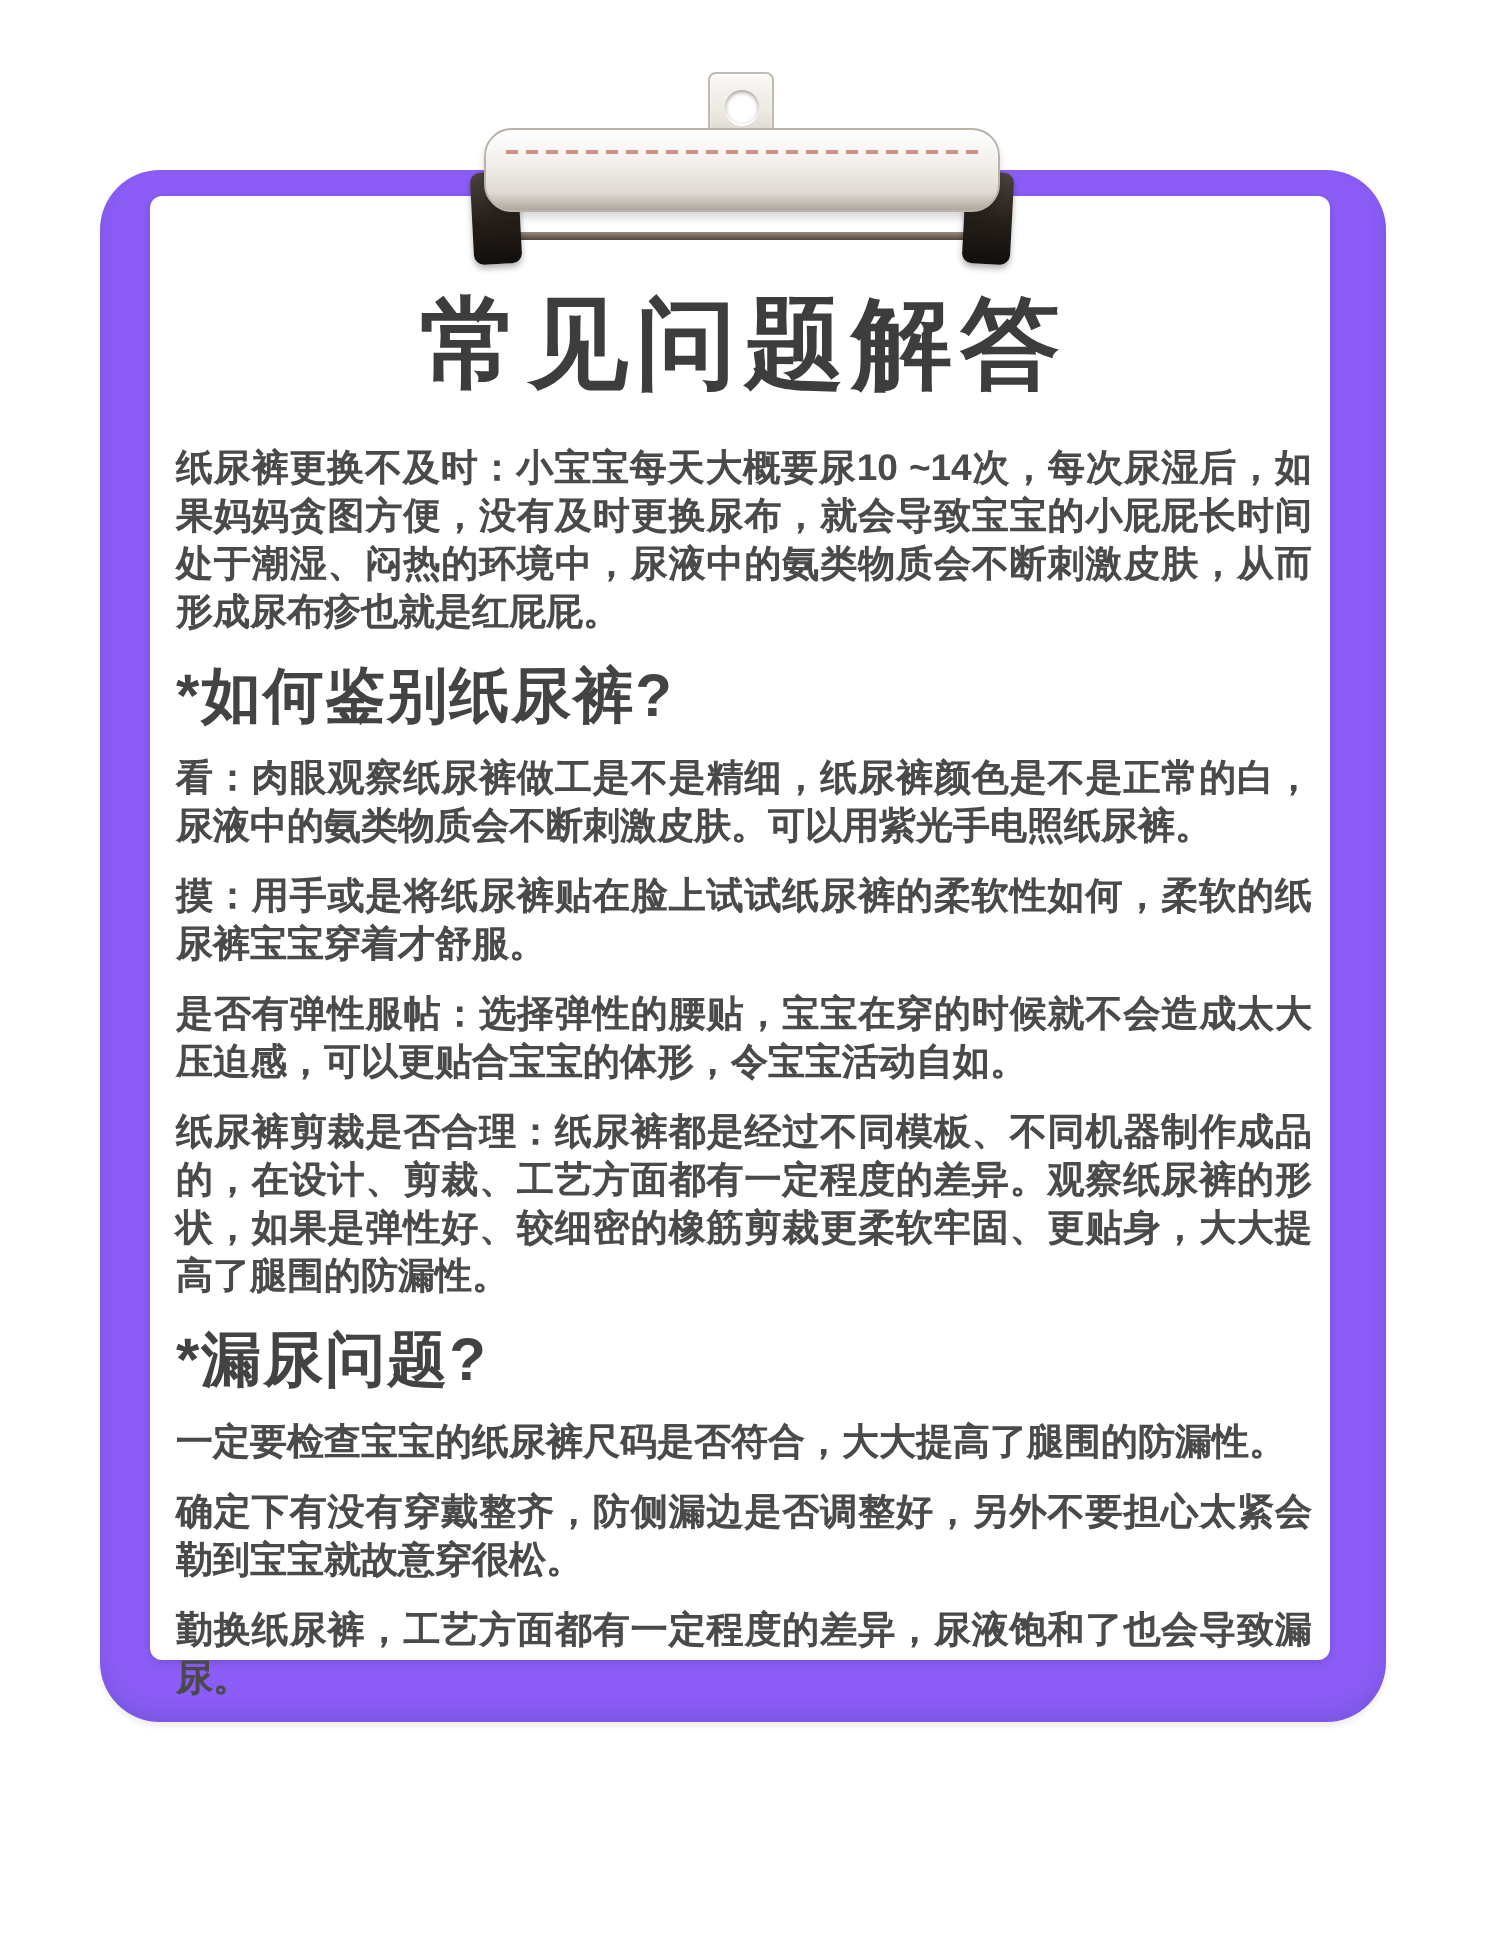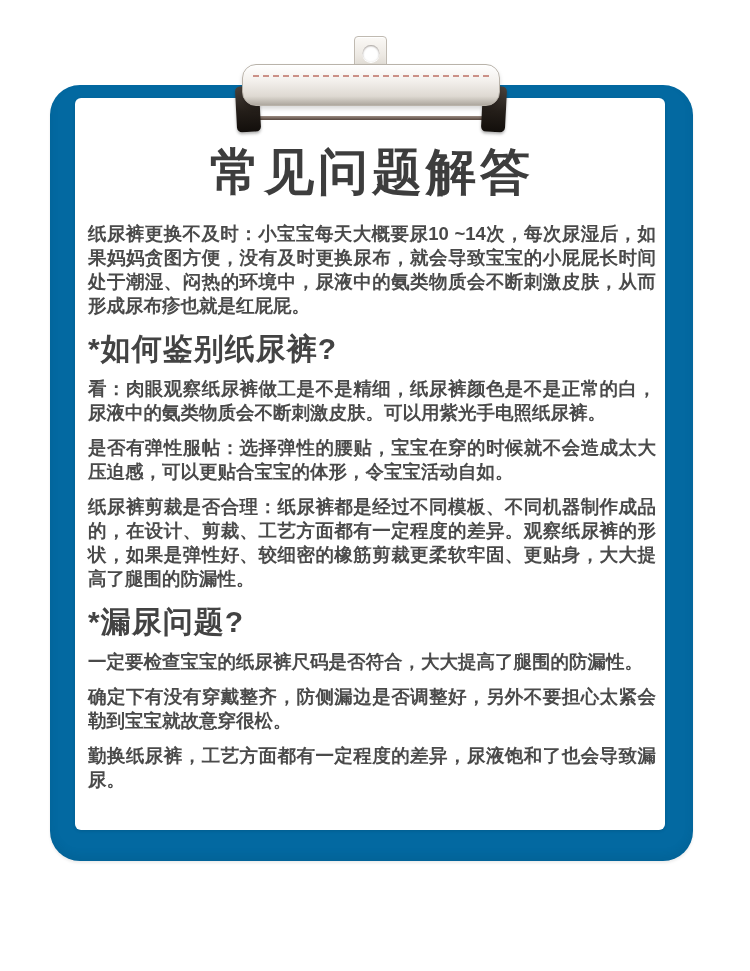--- a/index.html
+++ b/index.html
@@ -3,21 +3,21 @@
 <meta charset="utf-8">
 <style>
   html,body{margin:0;padding:0;}
   body{
     width:750px;height:971px;position:relative;background:#ffffff;overflow:hidden;
     font-family:"Liberation Sans","DejaVu Sans",sans-serif;
   }
   
   .board{
     position:absolute;left:50px;top:85px;width:643px;height:776px;
-    background:#0369a1;border-radius:30px;
+    background:#8b5cf6;border-radius:30px;
     box-shadow:inset 0 -5px 8px rgba(0,60,80,0.12), 0 2px 3px rgba(0,0,0,0.08);
   }
   
   .paper{
     position:absolute;left:25px;top:13px;width:590px;height:732px;
     background:#ffffff;border-radius:6px;
     box-shadow:0 1px 3px rgba(0,40,60,0.18);
     padding:46px 9px 0 13px;box-sizing:border-box;
   }
   .doc-title{
@@ -75,20 +75,21 @@
 
     <h1 class="doc-title">常见问题解答</h1>
 
     <div>
       <p class="para">纸尿裤更换不及时：小宝宝每天大概要尿10 ~14次，每次尿湿后，如果妈妈贪图方便，没有及时更换尿布，就会导致宝宝的小屁屁长时间处于潮湿、闷热的环境中，尿液中的氨类物质会不断刺激皮肤，从而形成尿布疹也就是红屁屁。</p>
     </div>
 
     <div>
       <h2 class="section-heading">*如何鉴别纸尿裤?</h2>
       <p class="para">看：肉眼观察纸尿裤做工是不是精细，纸尿裤颜色是不是正常的白，尿液中的氨类物质会不断刺激皮肤。可以用紫光手电照纸尿裤。</p>
+      <p class="para">摸：用手或是将纸尿裤贴在脸上试试纸尿裤的柔软性如何，柔软的纸尿裤宝宝穿着才舒服。</p>
       <p class="para">是否有弹性服帖：选择弹性的腰贴，宝宝在穿的时候就不会造成太大压迫感，可以更贴合宝宝的体形，令宝宝活动自如。</p>
       <p class="para">纸尿裤剪裁是否合理：纸尿裤都是经过不同模板、不同机器制作成品的，在设计、剪裁、工艺方面都有一定程度的差异。观察纸尿裤的形状，如果是弹性好、较细密的橡筋剪裁更柔软牢固、更贴身，大大提高了腿围的防漏性。</p>
     </div>
 
     <div>
       <h2 class="section-heading">*漏尿问题?</h2>
       <p class="para">一定要检查宝宝的纸尿裤尺码是否符合，大大提高了腿围的防漏性。</p>
       <p class="para">确定下有没有穿戴整齐，防侧漏边是否调整好，另外不要担心太紧会勒到宝宝就故意穿很松。</p>
       <p class="para">勤换纸尿裤，工艺方面都有一定程度的差异，尿液饱和了也会导致漏尿。</p>
     </div>

